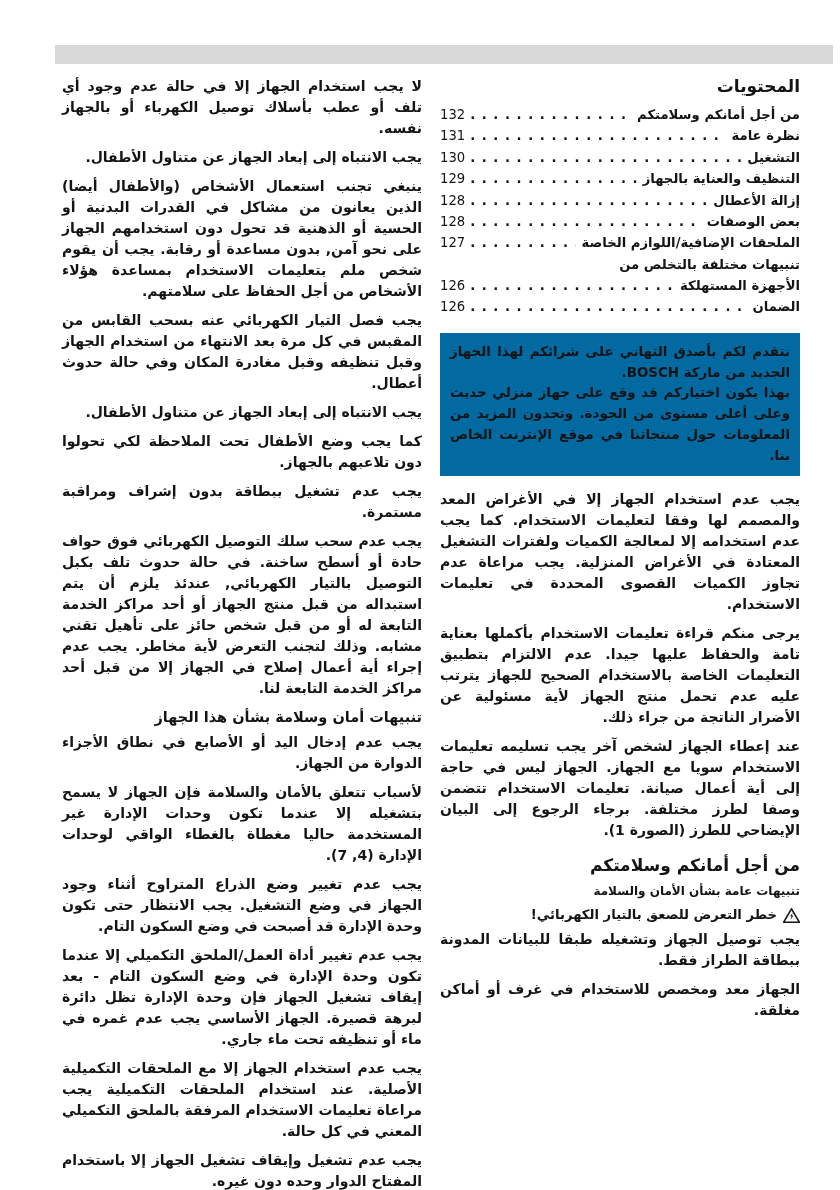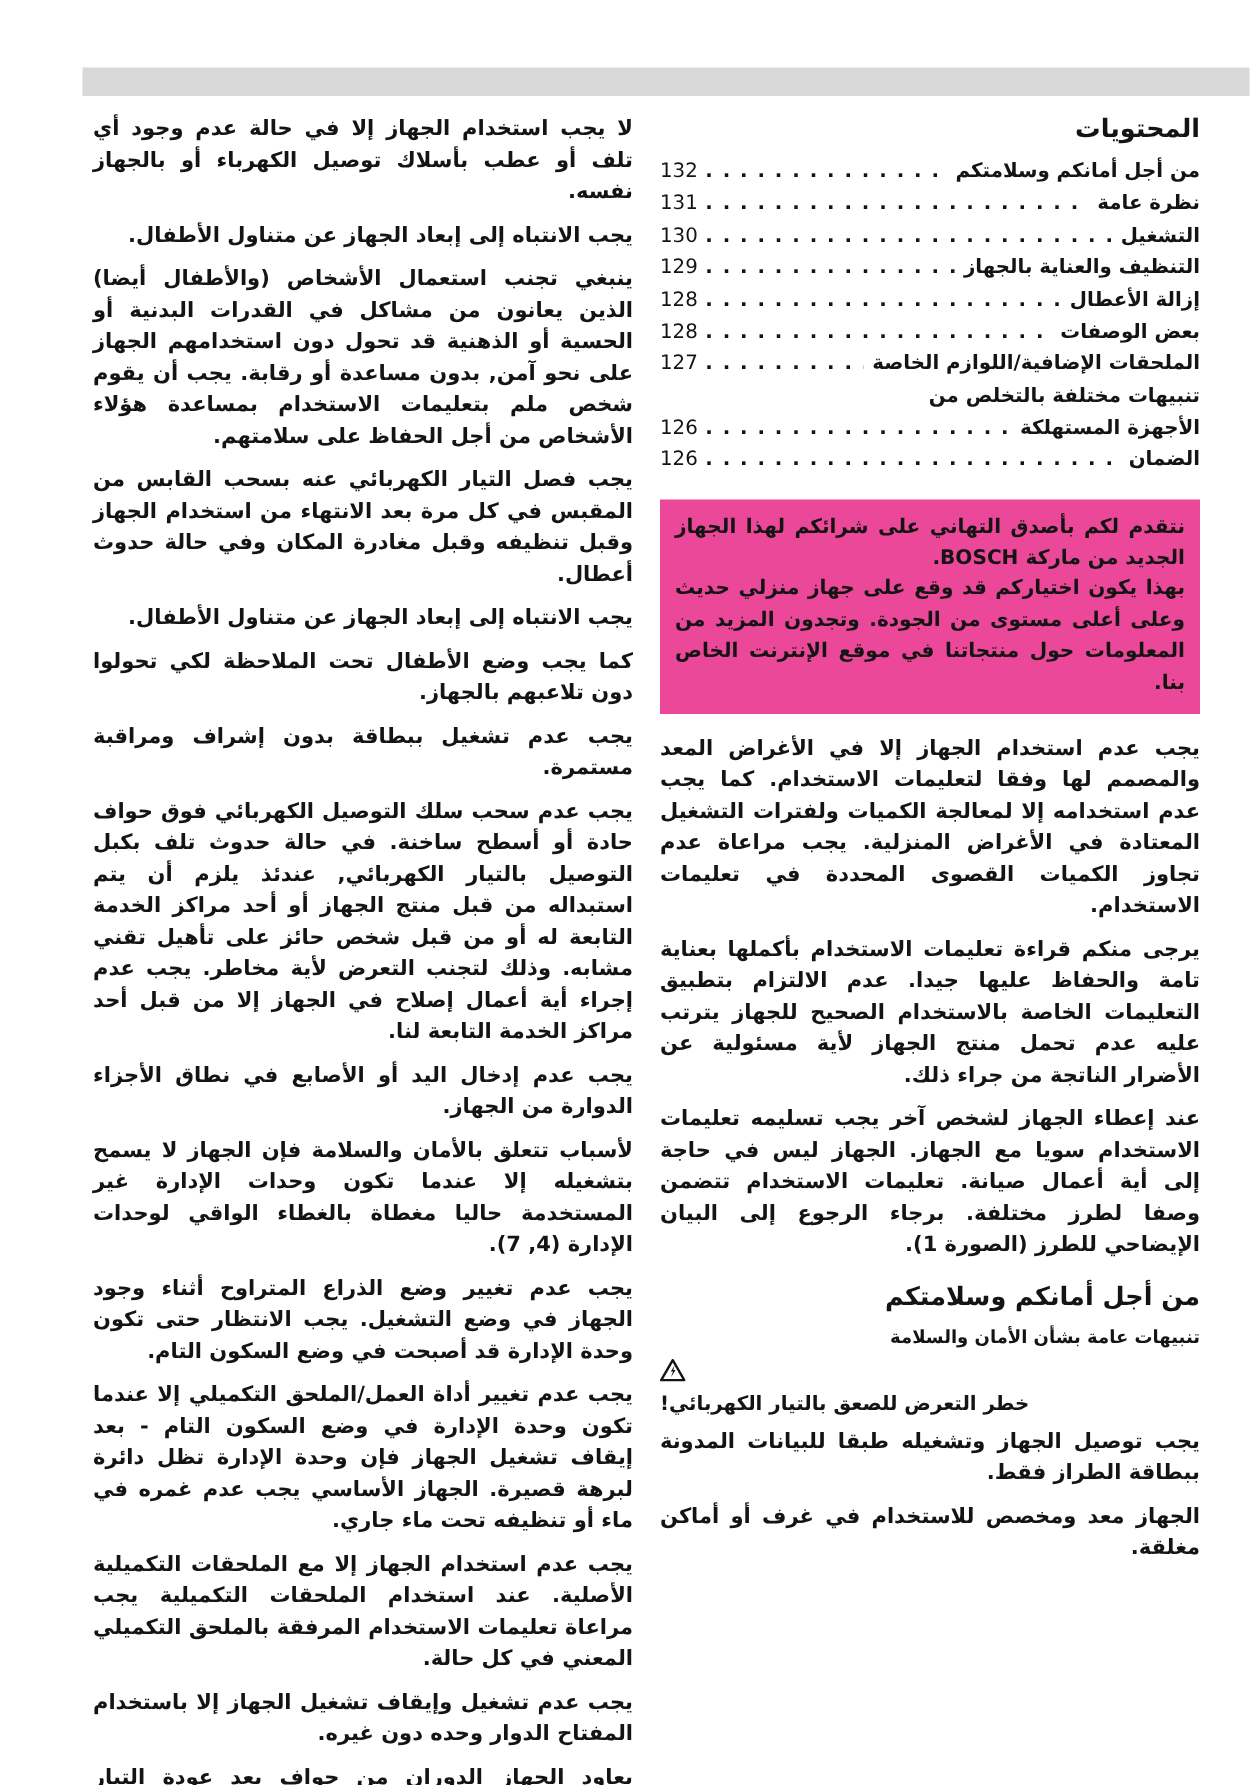--- a/index.html
+++ b/index.html
@@ -38,43 +38,42 @@
     font-weight:bold;
   }
   .toc-dots::after {
     content:". . . . . . . . . . . . . . . . . . . . . . . . . . . . . . . . . . . . . . . . . . . . . . . . . . . .";
     letter-spacing:1px;
   }
   .toc-page { direction:ltr; font-weight:normal; }
 
   
   .congrats {
-    background:#ec4899;
+    background:#0369a1;
     padding:9px 10px 10px;
     margin:15px 0 13px;
     font-size:13.4px; font-weight:bold; line-height:1.55;
     text-align:justify;
   }
   .congrats p { margin:0; }
 
   
   .body-p {
     font-size:14px; font-weight:bold; line-height:1.5;
     text-align:justify;
     margin-bottom:8px;
   }
   .main-heading { font-size:17px; font-weight:bold; margin:14px 0 9px; }
   .sub-heading  { font-size:12px; font-weight:bold; margin:4px 0 7px; }
   .device-heading { font-size:14.5px; font-weight:bold; margin:10px 0 7px; }
 
   .warning-line {
-    display:flex; gap:6px; align-items:flex-end;
+    display:flex; gap:6px; align-items:center;
     font-size:13.2px; font-weight:bold; line-height:1.45;
     margin-bottom:5px;
-    flex-direction:column;
   }
   .warn-icon { flex:0 0 auto; width:17px; height:15px; margin-top:1px; }
   .warn-icon svg { display:block; }
 </style>
 </head>
 <body>
 
 <div class="page">
 
   <div class="top-bar"></div>
@@ -167,20 +166,21 @@
 
       <p class="body-p">لا يجب استخدام الجهاز إلا في حالة عدم وجود أي تلف أو عطب بأسلاك توصيل الكهرباء أو بالجهاز نفسه.</p>
       <p class="body-p">يجب الانتباه إلى إبعاد الجهاز عن متناول الأطفال.</p>
       <p class="body-p">ينبغي تجنب استعمال الأشخاص (والأطفال أيضا) الذين يعانون من مشاكل في القدرات البدنية أو الحسية أو الذهنية قد تحول دون استخدامهم الجهاز على نحو آمن, بدون مساعدة أو رقابة. يجب أن يقوم شخص ملم بتعليمات الاستخدام بمساعدة هؤلاء الأشخاص من أجل الحفاظ على سلامتهم.</p>
       <p class="body-p">يجب فصل التيار الكهربائي عنه بسحب القابس من المقبس في كل مرة بعد الانتهاء من استخدام الجهاز وقبل تنظيفه وقبل مغادرة المكان وفي حالة حدوث أعطال.</p>
       <p class="body-p">يجب الانتباه إلى إبعاد الجهاز عن متناول الأطفال.</p>
       <p class="body-p">كما يجب وضع الأطفال تحت الملاحظة لكي تحولوا دون تلاعبهم بالجهاز.</p>
       <p class="body-p">يجب عدم تشغيل ببطاقة بدون إشراف ومراقبة مستمرة.</p>
       <p class="body-p">يجب عدم سحب سلك التوصيل الكهربائي فوق حواف حادة أو أسطح ساخنة. في حالة حدوث تلف بكبل التوصيل بالتيار الكهربائي, عندئذ يلزم أن يتم استبداله من قبل منتج الجهاز أو أحد مراكز الخدمة التابعة له أو من قبل شخص حائز على تأهيل تقني مشابه. وذلك لتجنب التعرض لأية مخاطر. يجب عدم إجراء أية أعمال إصلاح في الجهاز إلا من قبل أحد مراكز الخدمة التابعة لنا.</p>
 
+      <h3 class="device-heading">تنبيهات أمان وسلامة بشأن هذا الجهاز</h3>
 
       <p class="body-p">يجب عدم إدخال اليد أو الأصابع في نطاق الأجزاء الدوارة من الجهاز.</p>
       <p class="body-p">لأسباب تتعلق بالأمان والسلامة فإن الجهاز لا يسمح بتشغيله إلا عندما تكون وحدات الإدارة غير المستخدمة حاليا مغطاة بالغطاء الواقي لوحدات الإدارة (4, 7).</p>
       <p class="body-p">يجب عدم تغيير وضع الذراع المتراوح أثناء وجود الجهاز في وضع التشغيل. يجب الانتظار حتى تكون وحدة الإدارة قد أصبحت في وضع السكون التام.</p>
       <p class="body-p">يجب عدم تغيير أداة العمل/الملحق التكميلي إلا عندما تكون وحدة الإدارة في وضع السكون التام - بعد إيقاف تشغيل الجهاز فإن وحدة الإدارة تظل دائرة لبرهة قصيرة. الجهاز الأساسي يجب عدم غمره في ماء أو تنظيفه تحت ماء جاري.</p>
       <p class="body-p">يجب عدم استخدام الجهاز إلا مع الملحقات التكميلية الأصلية. عند استخدام الملحقات التكميلية يجب مراعاة تعليمات الاستخدام المرفقة بالملحق التكميلي المعني في كل حالة.</p>
       <p class="body-p">يجب عدم تشغيل وإيقاف تشغيل الجهاز إلا باستخدام المفتاح الدوار وحده دون غيره.</p>
       <p class="body-p">يعاود الجهاز الدوران من حواف بعد عودة التيار الكهربائي.</p>
 
     </div>

